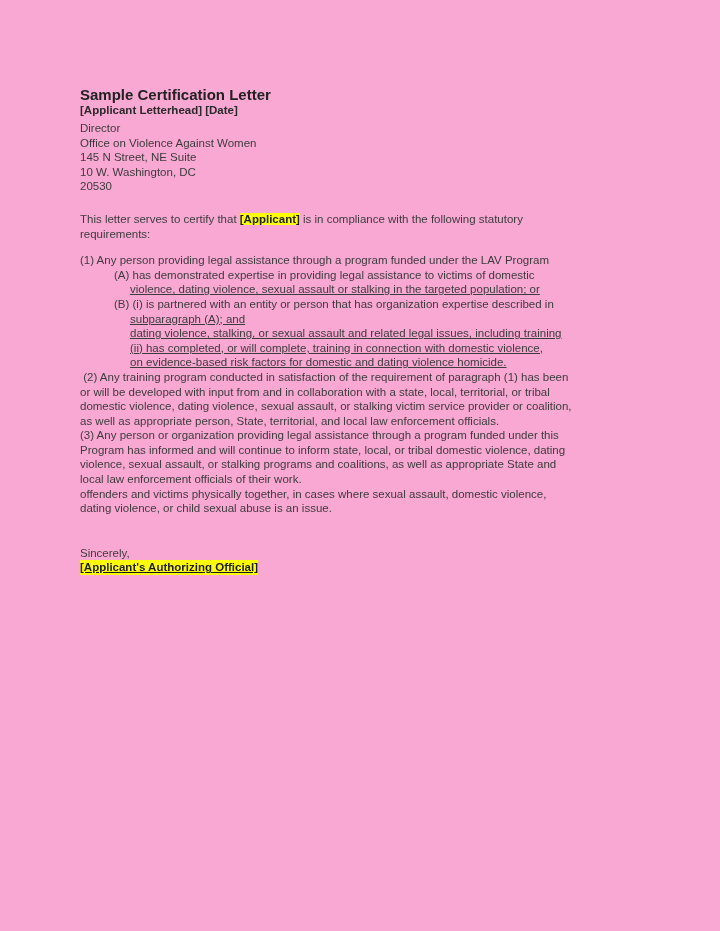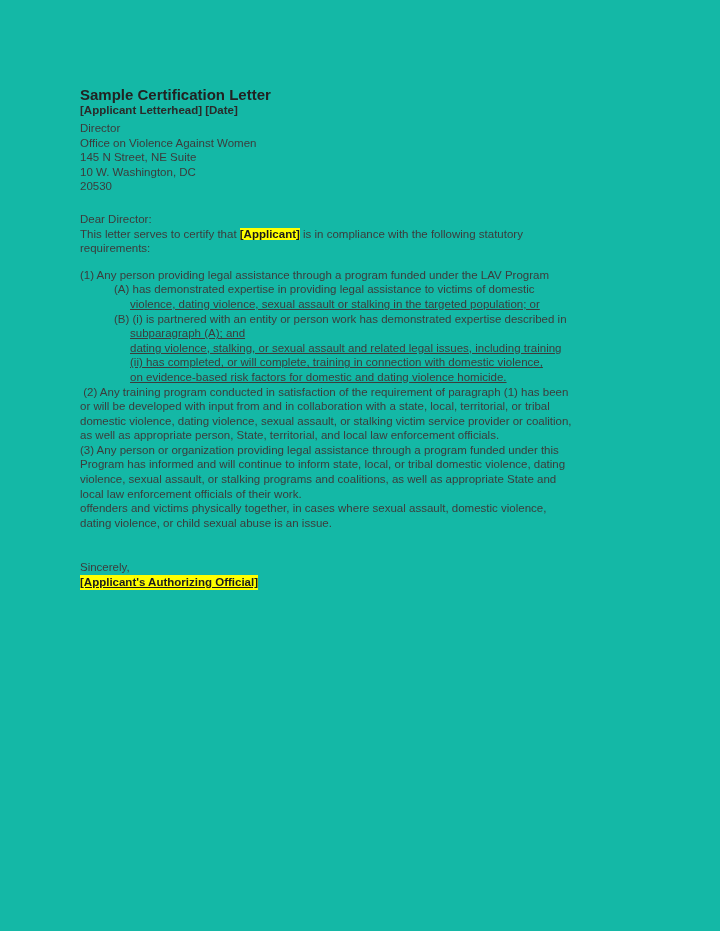--- a/index.html
+++ b/index.html
@@ -4,21 +4,21 @@
 <style>
   html, body {
     margin: 0;
     padding: 0;
     background: #ffffff;
   }
   .page {
     position: relative;
     width: 720px;
     height: 931px;
-    background: #14b8a6;
+    background: #f9a8d4;
     font-family: "Liberation Sans", "DejaVu Sans", sans-serif;
     color: #3c3c3c;
     box-sizing: border-box;
     padding: 86px 58px 0 80px;
     overflow: hidden;
   }
   .line {
     font-size: 11.5px;
     line-height: 14.6px;
     white-space: pre;
@@ -67,30 +67,29 @@
 
   <div>
     <div class="line">Director</div>
     <div class="line">Office on Violence Against Women</div>
     <div class="line">145 N Street, NE Suite</div>
     <div class="line">10 W. Washington, DC</div>
     <div class="line">20530</div>
   </div>
 
   <div class="salutation-block">
-    <div class="line">Dear Director:</div>
     <div class="line"><span>This letter serves to certify that </span><span class="highlight">[Applicant]</span><span> is in compliance with the following statutory</span></div>
     <div class="line">requirements:</div>
   </div>
 
   <div class="body-block">
     <div class="line indent-0">(1) Any person providing legal assistance through a program funded under the LAV Program</div>
     <div class="line indent-1">(A) has demonstrated expertise in providing legal assistance to victims of domestic</div>
     <div class="line indent-2">violence, dating violence, sexual assault or stalking in the targeted population; or</div>
-    <div class="line indent-1">(B) (i) is partnered with an entity or person work has demonstrated expertise described in</div>
+    <div class="line indent-1">(B) (i) is partnered with an entity or person that has organization expertise described in</div>
     <div class="line indent-2">subparagraph (A); and</div>
     <div class="line indent-2">dating violence, stalking, or sexual assault and related legal issues, including training</div>
     <div class="line indent-2">(ii) has completed, or will complete, training in connection with domestic violence,</div>
     <div class="line indent-2">on evidence-based risk factors for domestic and dating violence homicide.</div>
     <div class="line indent-0"> (2) Any training program conducted in satisfaction of the requirement of paragraph (1) has been</div>
     <div class="line indent-0">or will be developed with input from and in collaboration with a state, local, territorial, or tribal</div>
     <div class="line indent-0">domestic violence, dating violence, sexual assault, or stalking victim service provider or coalition,</div>
     <div class="line indent-0">as well as appropriate person, State, territorial, and local law enforcement officials.</div>
     <div class="line indent-0">(3) Any person or organization providing legal assistance through a program funded under this</div>
     <div class="line indent-0">Program has informed and will continue to inform state, local, or tribal domestic violence, dating</div>

